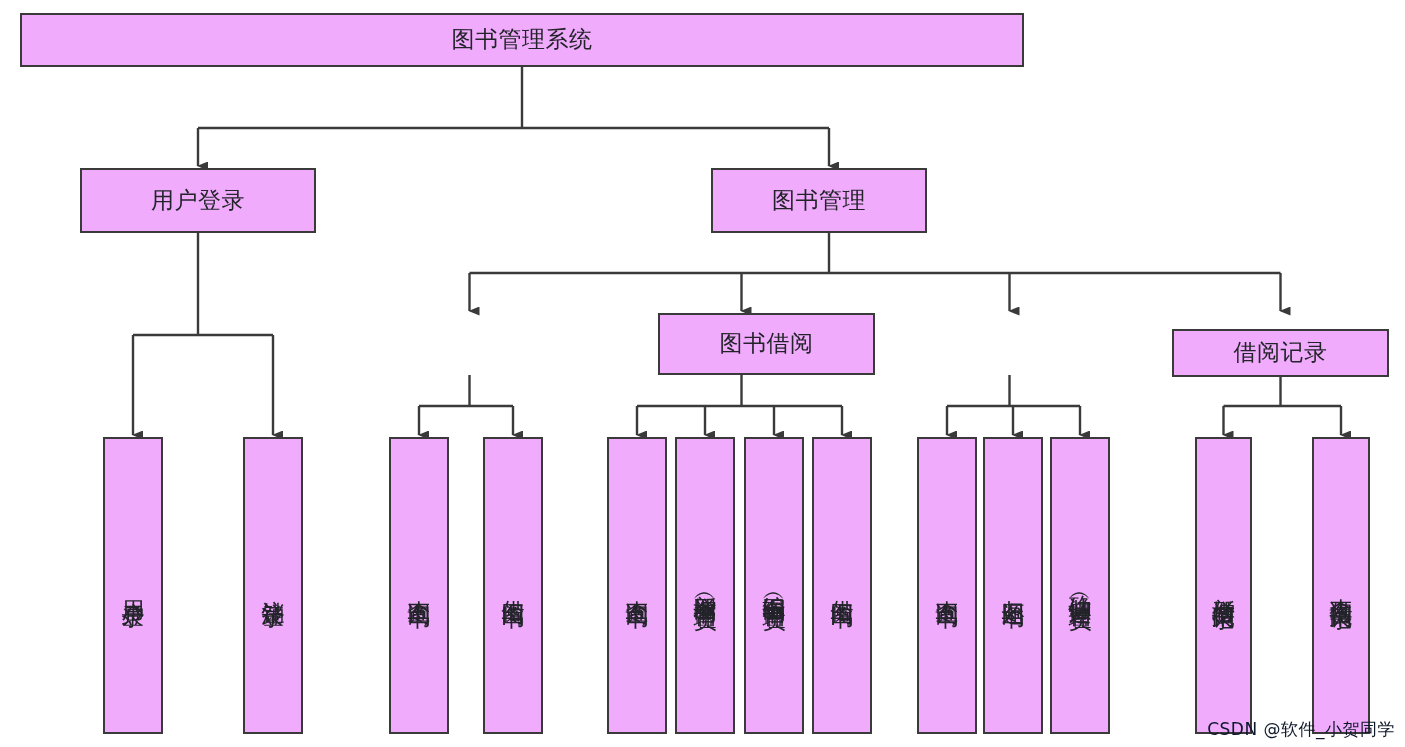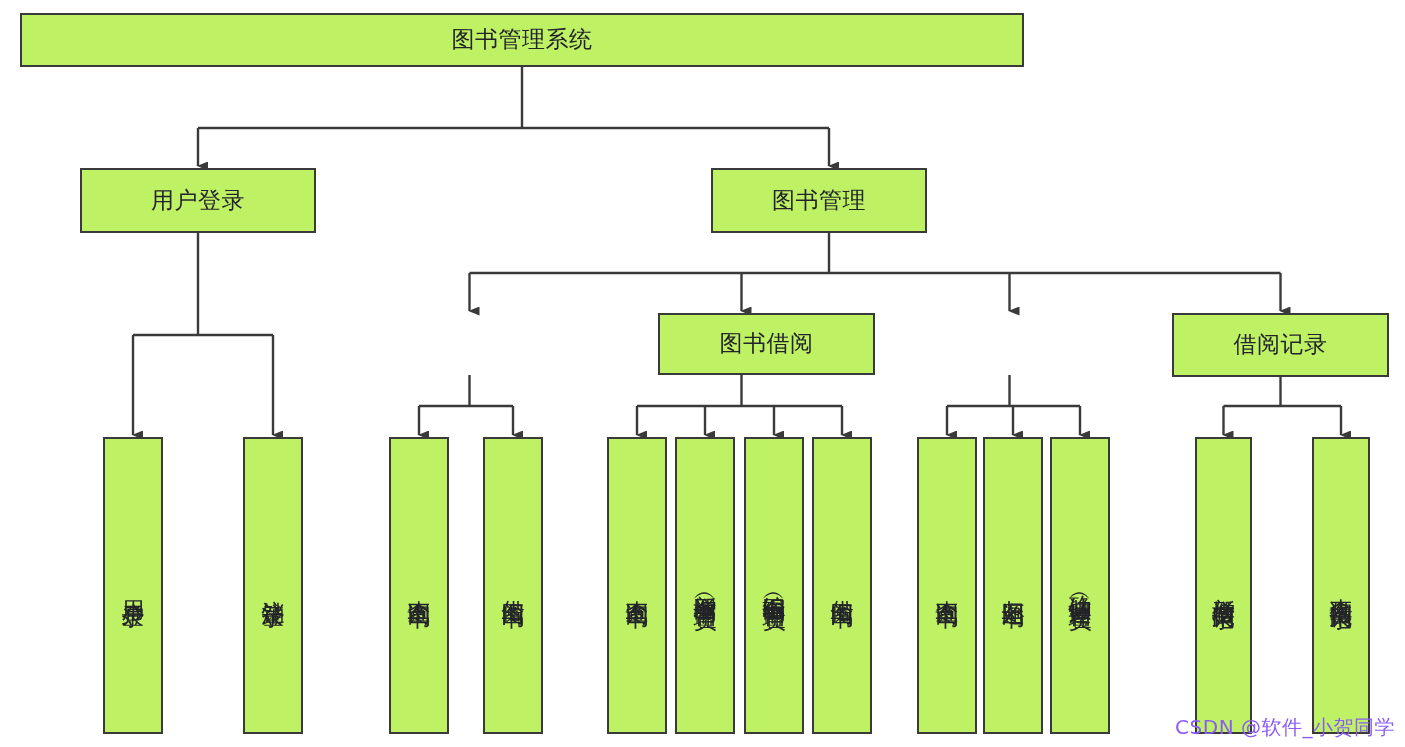--- a/index.html
+++ b/index.html
@@ -22,21 +22,21 @@
     position: absolute;
     left: 0;
     top: 0;
     width: 1405px;
     height: 747px;
     pointer-events: none;
   }
   .node {
     position: absolute;
     box-sizing: border-box;
-    background: #bef264;
+    background: #f0abfc;
     border: 2px solid #3a3a3a;
     display: flex;
     align-items: center;
     justify-content: center;
     color: #1a1a1a;
     z-index: 2;
   }
   .node-label {
     display: block;
     text-align: center;
@@ -61,22 +61,22 @@
     text-orientation: upright;
     font-size: 23px;
     letter-spacing: 2px;
     line-height: 1;
     white-space: nowrap;
   }
   #watermark {
     position: absolute;
     right: 10px;
     bottom: 6px;
-    font-size: 20px;
-    color: #8b5cf6;
+    font-size: 17px;
+    color: #0f172a;
     letter-spacing: 0.5px;
     z-index: 5;
     white-space: nowrap;
     font-family: "DejaVu Sans", "Liberation Sans", sans-serif;
   }
 </style>
 </head>
 <body>
 
 <div id="diagram-root">
@@ -131,21 +131,21 @@
   <div class="node horiz" style="left: 80px; top: 168px; width: 236px; height: 65px;">
     <span class="node-label">用户登录</span>
   </div>
   <div class="node horiz" style="left: 711px; top: 168px; width: 216px; height: 65px;">
     <span class="node-label">图书管理</span>
   </div>
 
   <div class="node horiz" style="left: 633px; top: 313px; width: 217px; height: 62px; margin-left: 25px;">
     <span class="node-label">图书借阅</span>
   </div>
-  <div class="node horiz" style="left: 1172px; top: 313px; width: 217px; height: 64px;">
+  <div class="node horiz" style="left: 1172px; top: 329px; width: 217px; height: 48px;">
     <span class="node-label">借阅记录</span>
   </div>
 
   <div class="node vert" style="left: 103px; top: 437px; width: 60px; height: 297px;">
     <span class="node-label">用户登录</span>
   </div>
   <div class="node vert" style="left: 243px; top: 437px; width: 60px; height: 297px;">
     <span class="node-label">注销登录</span>
   </div>
 

